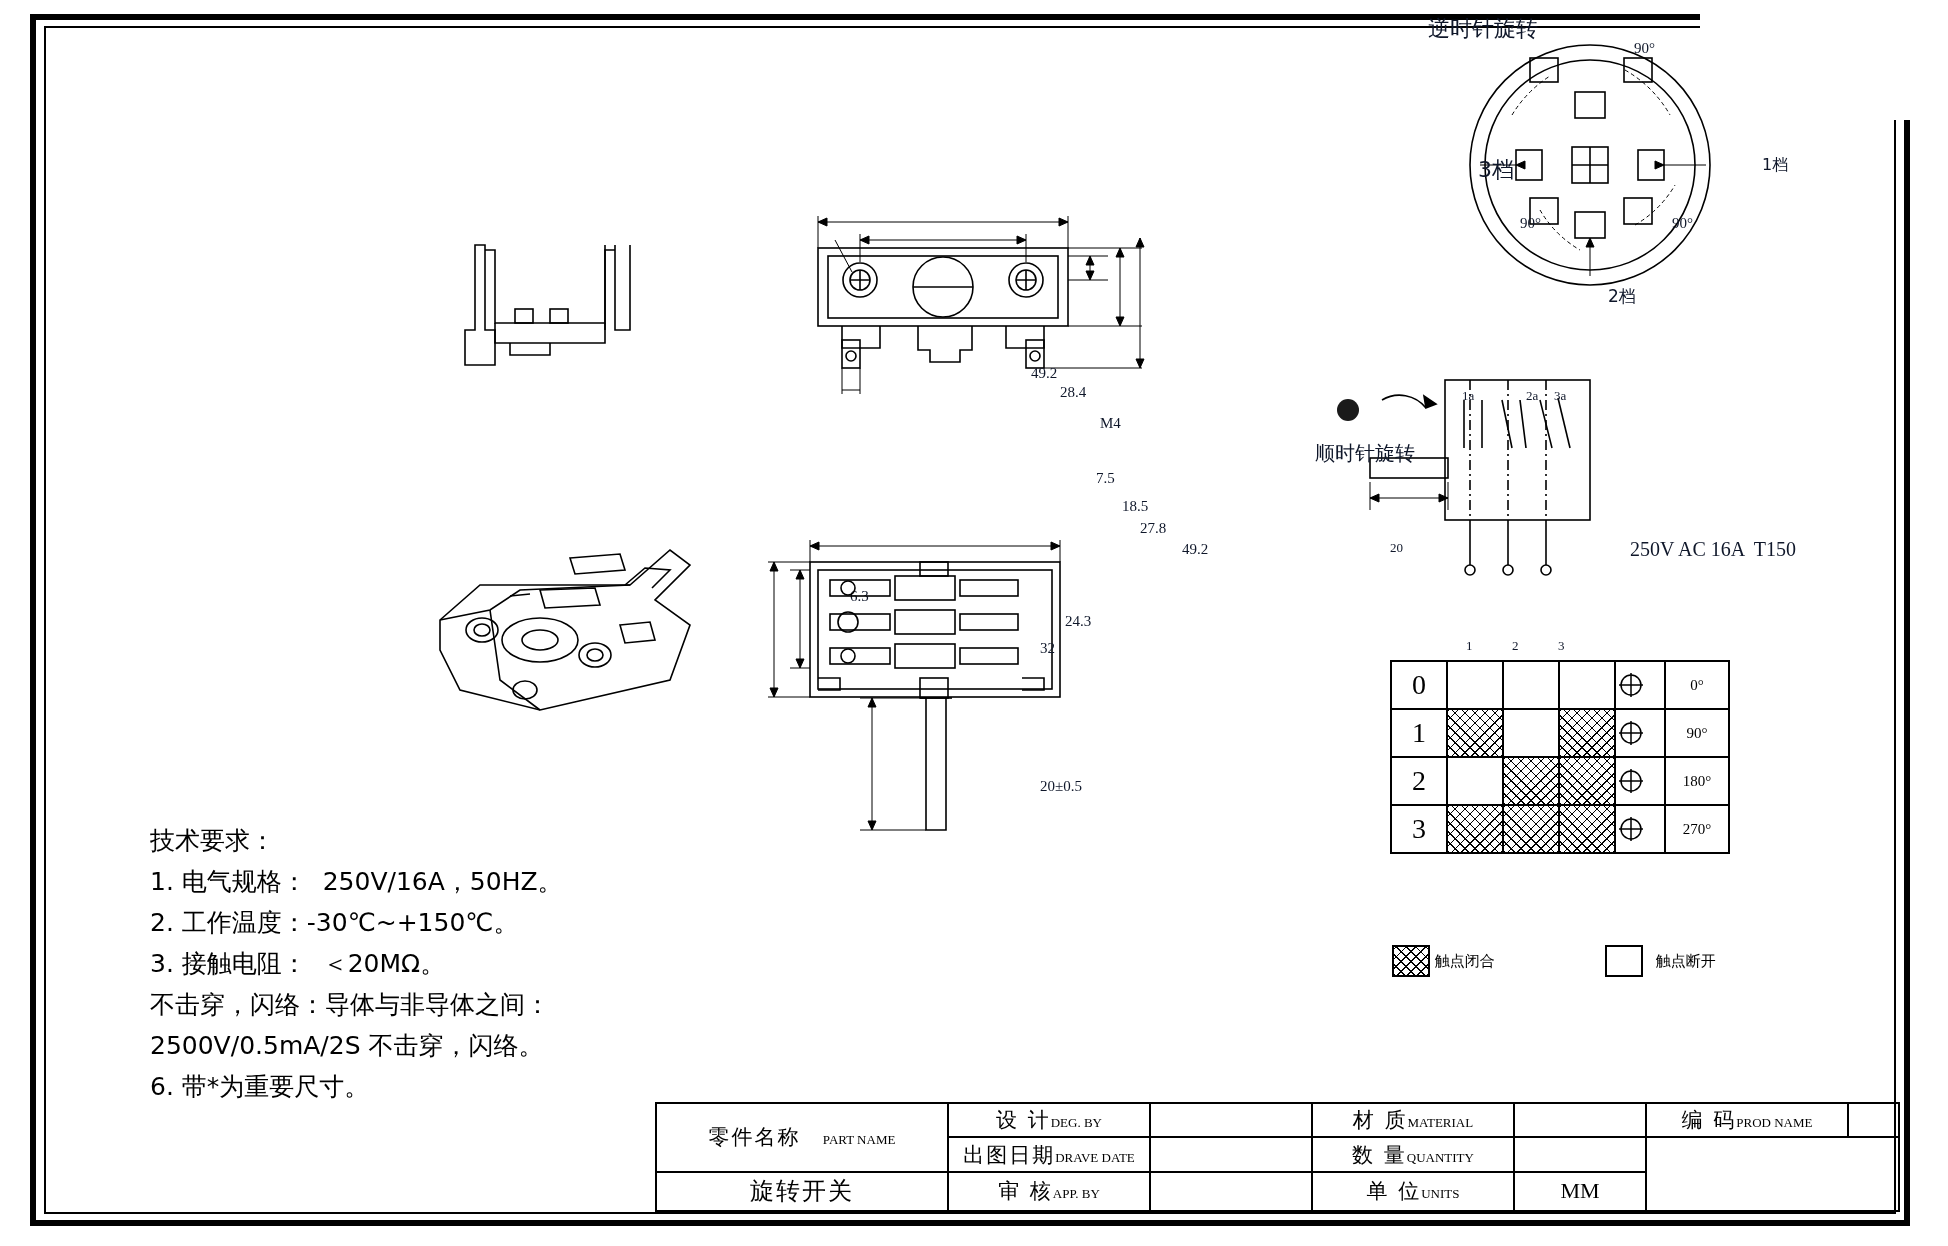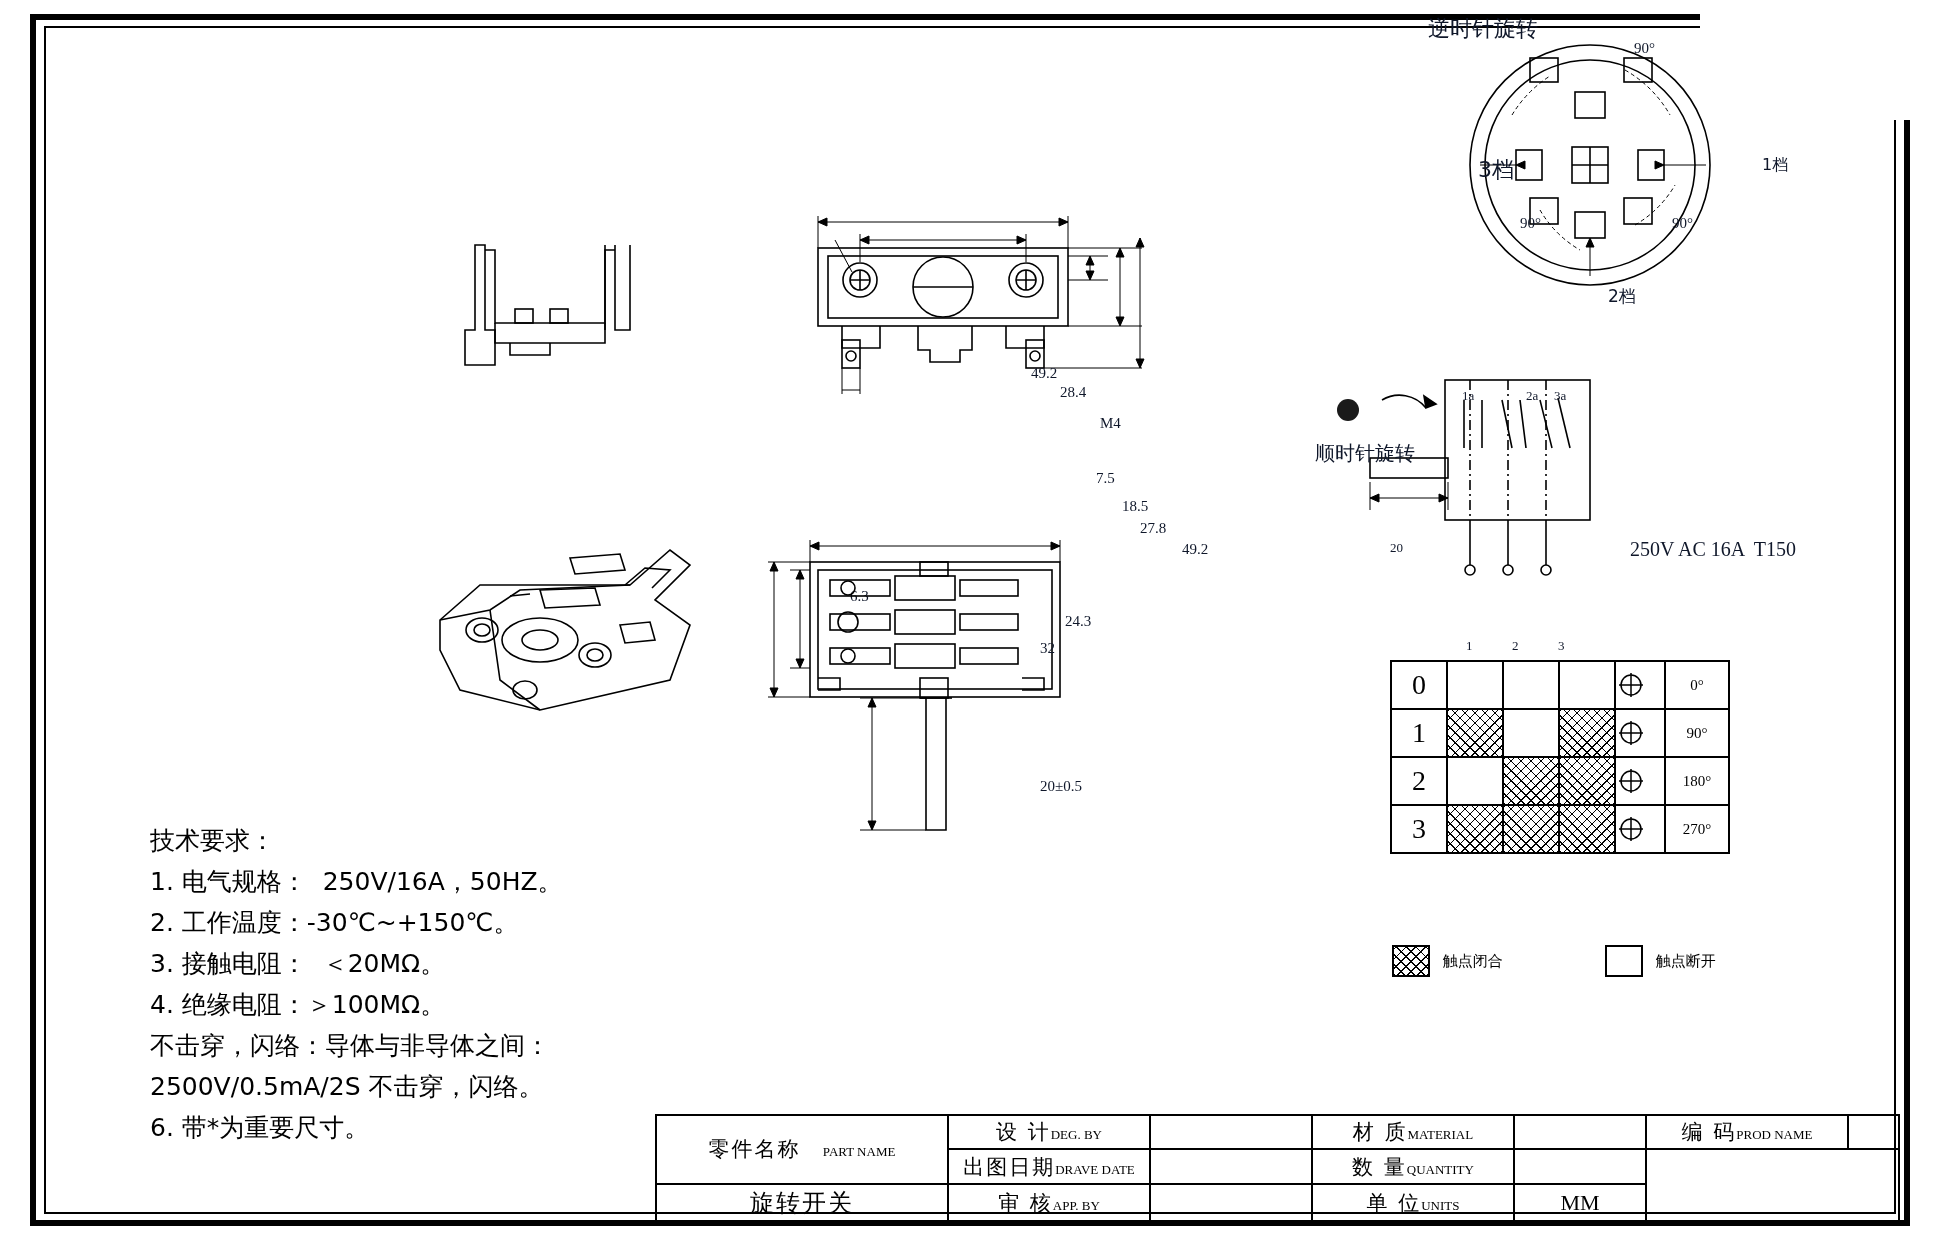--- a/index.html
+++ b/index.html
@@ -8,21 +8,21 @@
   
   #frame-outer{position:absolute;left:30px;top:14px;width:1880px;height:1212px;border:6px solid #000;box-sizing:border-box;background:#fff;}
   #frame-inner{position:absolute;left:44px;top:26px;width:1852px;height:1188px;border:2px solid #000;box-sizing:border-box;background:#fff;}
   .lbl{position:absolute;font-family:"Liberation Serif",serif;color:#0f172a;white-space:pre;}
   .cn{font-family:"DejaVu Sans",sans-serif;}
   svg{display:block;}
   .tech{position:absolute;left:150px;top:820px;width:620px;color:#000;}
   .tech div{font-family:"DejaVu Sans",sans-serif;font-size:25px;line-height:41px;white-space:pre;}
   
   #titleblock{position:absolute;left:655px;top:1102px;width:1245px;height:110px;}
-  #titleblock table{border-collapse:collapse;width:100%;height:100%;margin-top:12px;}
+  #titleblock table{border-collapse:collapse;width:100%;height:100%;}
   #titleblock td{border:2px solid #000;padding:0;text-align:center;vertical-align:middle;font-size:17px;font-family:"Liberation Serif",serif;}
   .tb-cn{font-family:"DejaVu Sans",sans-serif;font-size:21px;letter-spacing:2px;}
   .tb-en{font-family:"Liberation Serif",serif;font-size:13px;}
   
   #truth{position:absolute;left:1390px;top:660px;}
   #truth table{border-collapse:collapse;}
   #truth td{border:2px solid #000;width:52px;height:44px;text-align:center;vertical-align:middle;font-size:16px;font-family:"Liberation Serif",serif;}
   #truth td.num{width:52px;font-size:28px;}
   #truth td.deg{width:60px;font-size:15px;}
   #truth td.sym{width:46px;}
@@ -332,33 +332,32 @@
               </svg>
         </td>
         <td class="deg">270°</td>
       </tr>
     </tbody>
       </table>
   </div>
 
   <div class="legend" style="left:1392px;top:945px;">
     <span class="swatch hatch"></span>
-    <span style="margin-left:8px;">触点闭合</span>
+    <span style="">触点闭合</span>
   </div>
   <div class="legend" style="left:1605px;top:945px;">
     <span class="swatch"></span>
     <span style="margin-left:8px;">触点断开</span>
   </div>
 
   <div class="tech">
     <div>技术要求：</div>
     <div>1. 电气规格：  250V/16A，50HZ。</div>
     <div>2. 工作温度：-30℃~+150℃。</div>
     <div>3. 接触电阻：  ＜20MΩ。</div>
-    <div>4. 绝缘电阻：＞100MΩ。</div>
     <div>不击穿，闪络：导体与非导体之间：</div>
     <div>2500V/0.5mA/2S 不击穿，闪络。</div>
     <div>6. 带*为重要尺寸。</div>
   </div>
 
   <div id="titleblock">
     <table>
       <tbody>
           <tr>
         <td rowspan="2" style="width:290px;">

